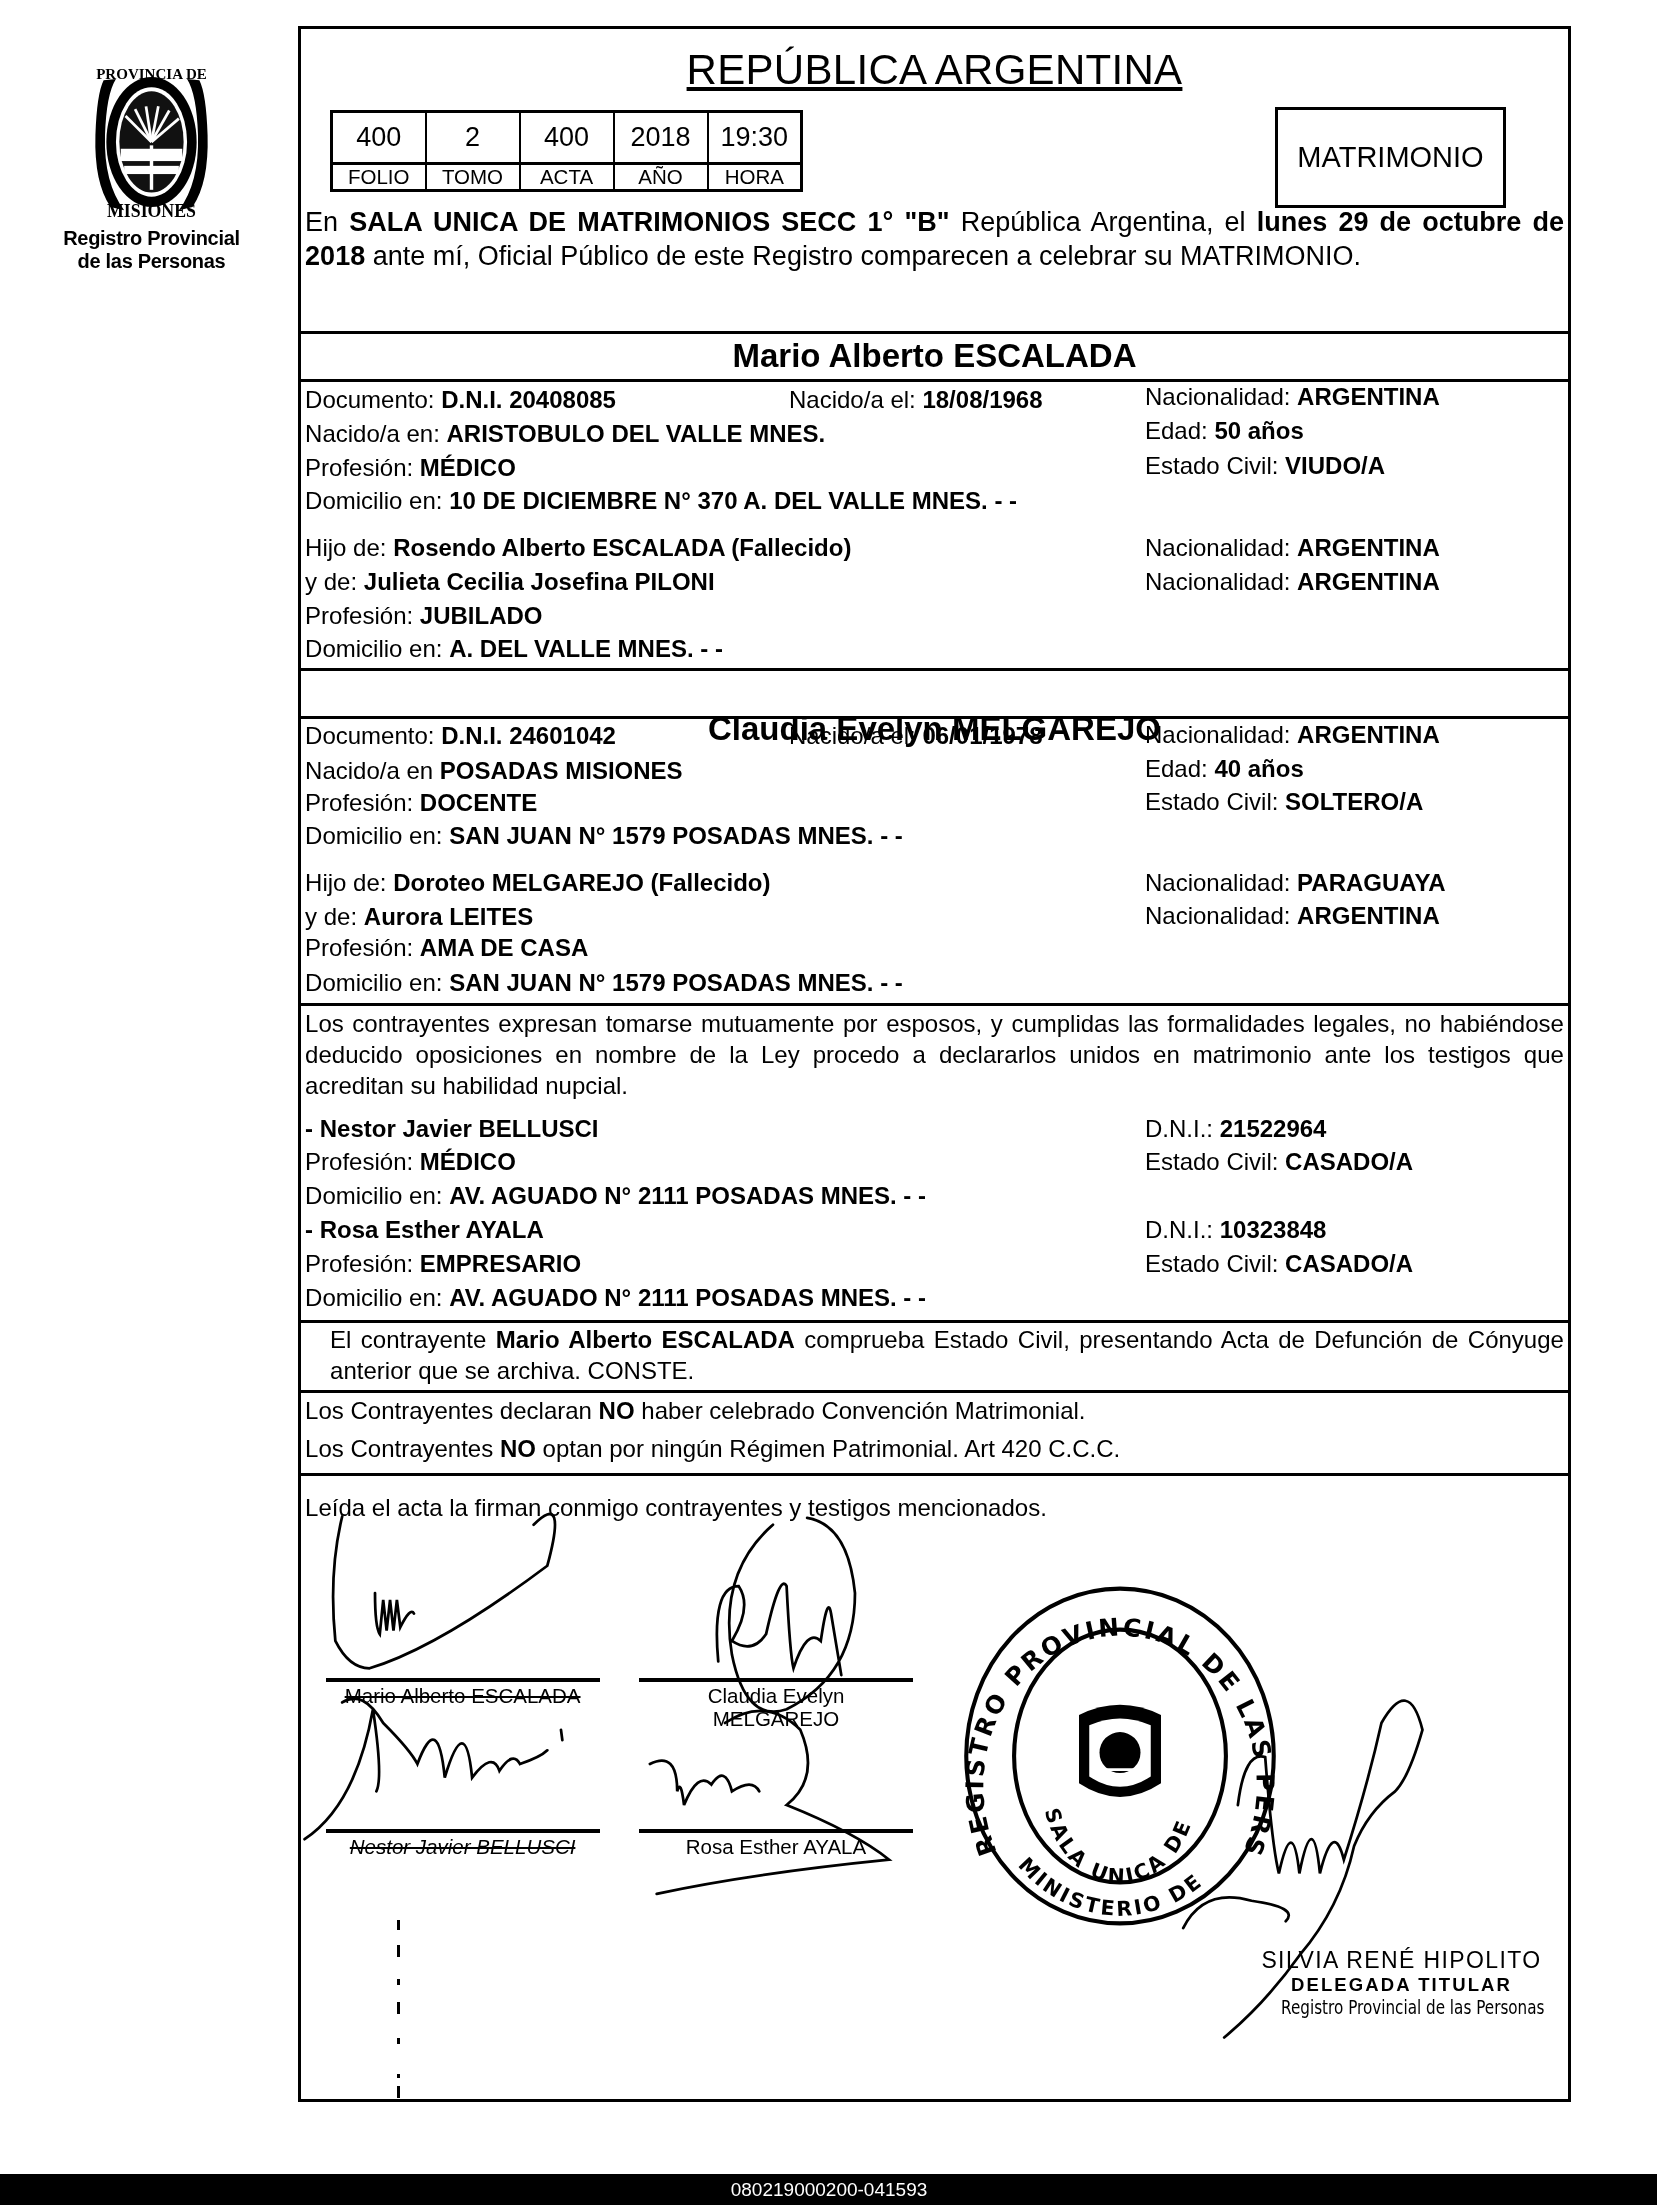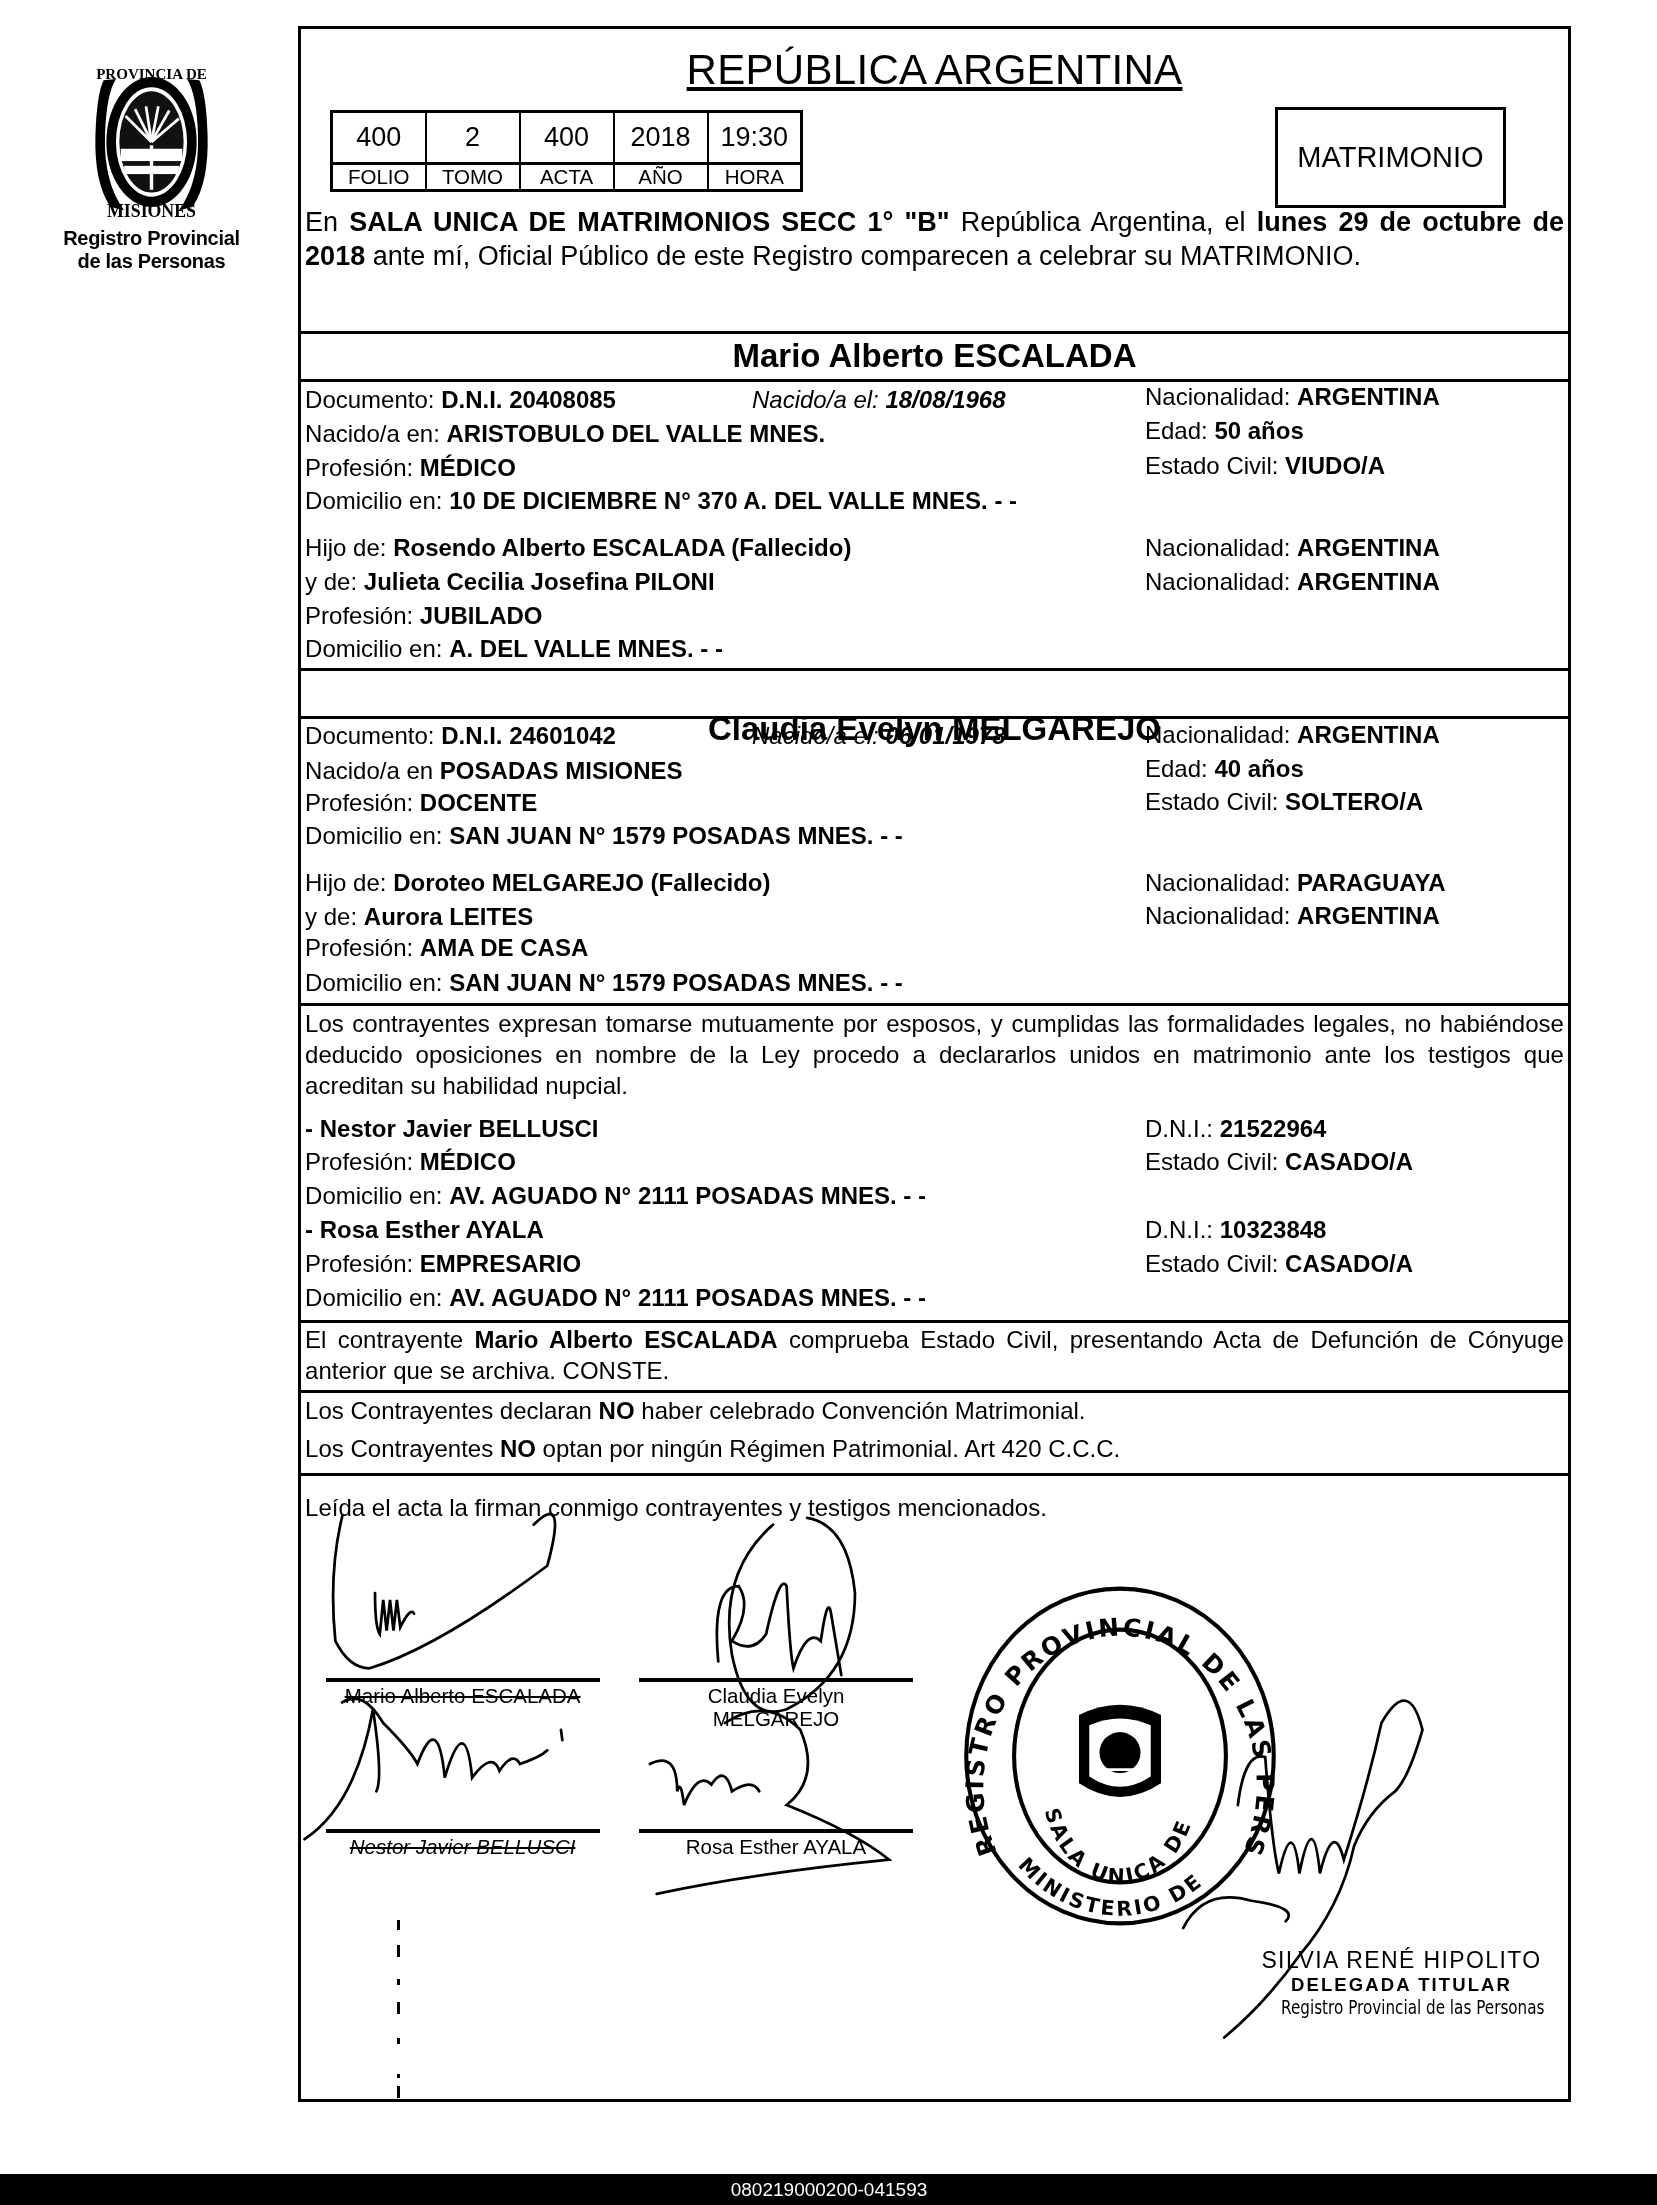--- a/index.html
+++ b/index.html
@@ -23,21 +23,21 @@
   .type-box { position: absolute; left: 974px; top: 78px; width: 231px; height: 101px; border: 3.4px solid #000; display: flex; align-items: center; justify-content: center; font-size: 29px; }
 
   .intro { position: absolute; left: 4.1px; right: 4.1px; top: 176px; font-size: 27px; line-height: 34px; text-align: justify; }
 
   .hr { position: absolute; left: 0; right: 0; height: 3.4px; background: #000; }
 
   .name-h { position: absolute; left: 0; right: 0; text-align: center; font-weight: bold; font-size: 33px; }
 
   .row { position: absolute; font-size: 24px; white-space: nowrap; }
   .row b { font-weight: bold; }
-  .c1 { left: 4.1px; } .c2 { left: 451px; font-style: italic; } .c3 { left: 844px; }
+  .c1 { left: 4.1px; } .c2 { left: 488px; } .c3 { left: 844px; }
 
   .para { position: absolute; left: 4.1px; right: 4.1px; font-size: 24px; line-height: 31px; }
 
   .sig-line { position: absolute; height: 4.1px; background: #000; }
   .sig-label { position: absolute; font-size: 20.5px; text-align: center; }
   .strike { text-decoration: line-through; }
 
   .stamp { position: absolute; }
   .official { position: absolute; left: 950px; top: 1891px; width: 301px; text-align: center; }
   .official .n { font-size: 23px; letter-spacing: 1.4px; margin-top: 27px; }
@@ -163,21 +163,21 @@
   </div>
   <div>
     <div class="row c1" style="top:1187px"><b>- Rosa Esther AYALA</b></div>
     <div class="row c3" style="top:1187px"><span>D.N.I.:</span> <b>10323848</b></div>
     <div class="row c1" style="top:1221px"><span>Profesión:</span> <b>EMPRESARIO</b></div>
     <div class="row c3" style="top:1221px"><span>Estado Civil:</span> <b>CASADO/A</b></div>
     <div class="row c1" style="top:1255px"><span>Domicilio en:</span> <b>AV. AGUADO N° 2111 POSADAS MNES. - -</b></div>
   </div>
 
   <div class="hr" style="top:1291px"></div>
-  <div class="para" style="top:1295px; text-align:justify;"><span>El contrayente </span><b>Mario Alberto ESCALADA</b><span> comprueba Estado Civil,  presentando Acta de Defunción de Cónyuge anterior que se archiva. CONSTE.</span></div>
+  <div class="para" style="top:1295px; text-align:justify;margin-left:25px;"><span>El contrayente </span><b>Mario Alberto ESCALADA</b><span> comprueba Estado Civil,  presentando Acta de Defunción de Cónyuge anterior que se archiva. CONSTE.</span></div>
 
   <div class="hr" style="top:1361px"></div>
   <div class="row c1" style="top:1368px"><span>Los Contrayentes declaran </span><b>NO</b><span> haber celebrado Convención Matrimonial.</span></div>
   <div class="row c1" style="top:1406px"><span>Los Contrayentes </span><b>NO</b><span> optan por ningún Régimen Patrimonial. Art 420 C.C.C.</span></div>
 
   <div class="hr" style="top:1444px"></div>
   <div class="row c1" style="top:1465px">Leída el acta la firman conmigo contrayentes y testigos mencionados.</div>
 
   <div class="sig-line" style="left:24.6px; top:1649px; width:274px;"></div>
   <div class="sig-label" style="left:24.6px; top:1655px; width:274px;"><span class="strike">Mario Alberto ESCALADA</span></div>

